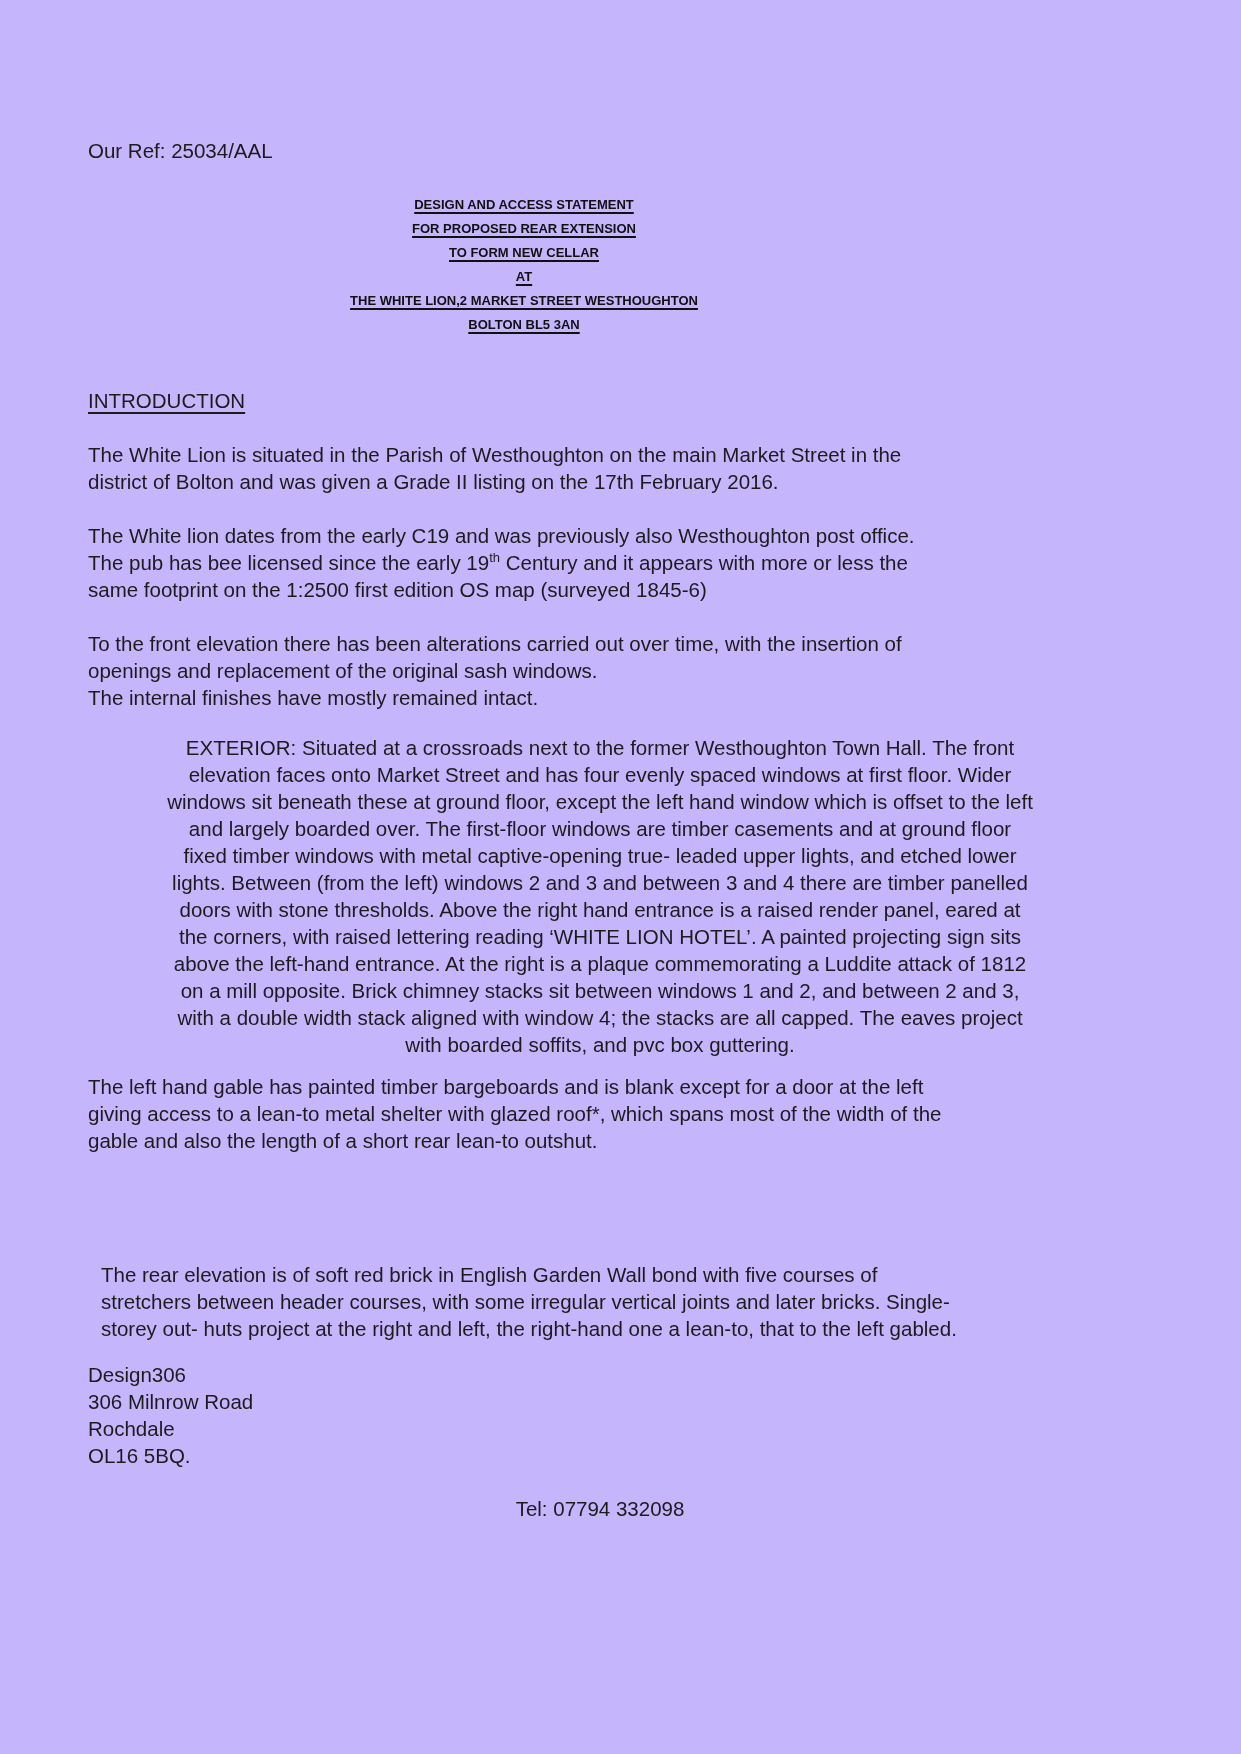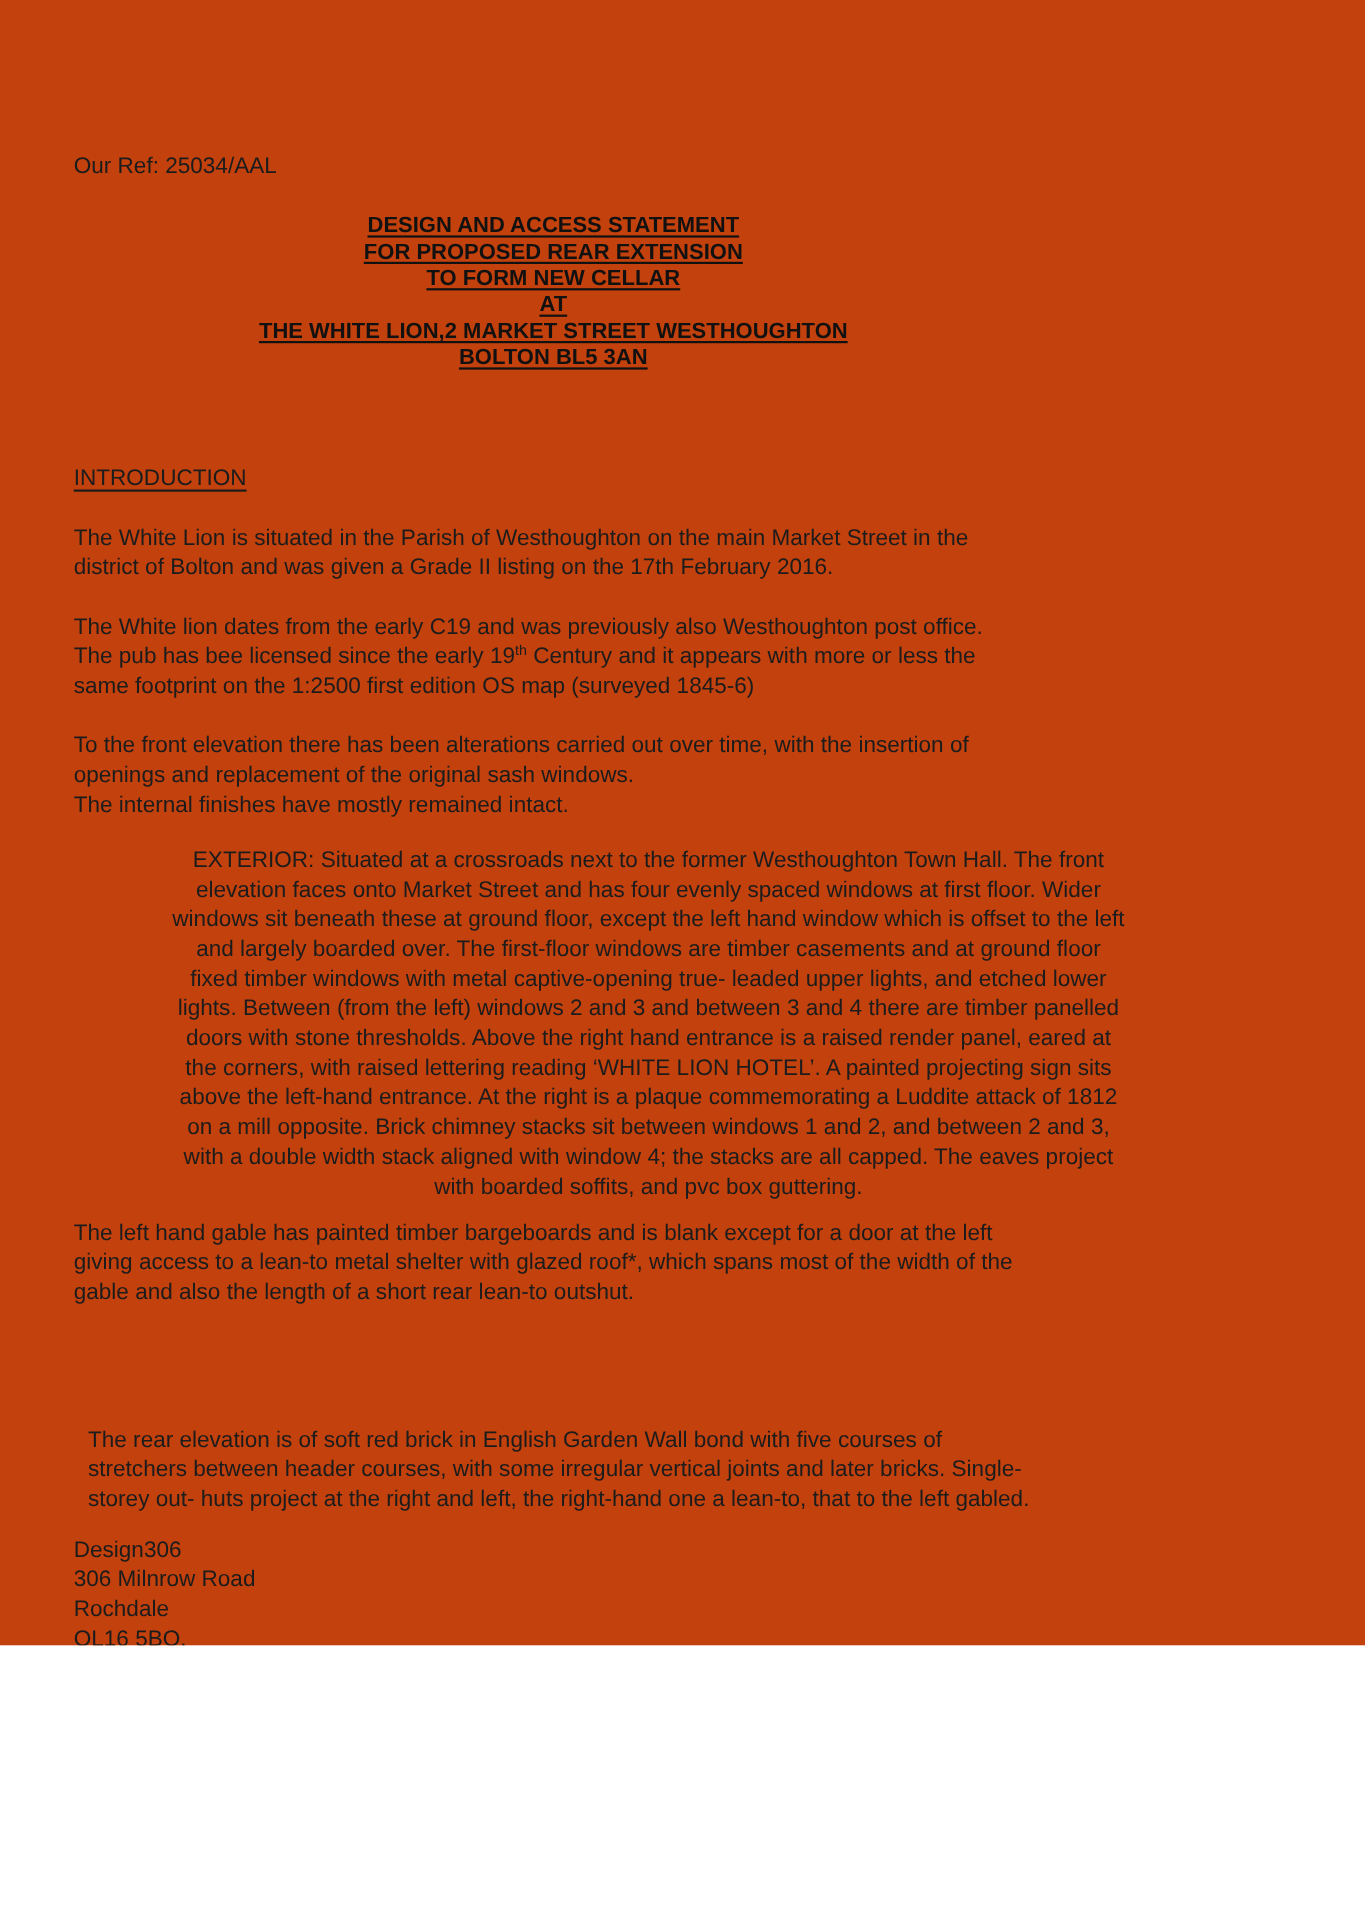--- a/index.html
+++ b/index.html
@@ -3,52 +3,52 @@
 <meta charset="utf-8">
 <style>
   html, body {
     margin: 0;
     padding: 0;
     background: #ffffff;
   }
   .page {
     position: relative;
     width: 1241px;
-    height: 1496px;
-    background: #c2410c;
+    height: 1754px;
+    background: #c4b5fd;
     box-sizing: border-box;
-    padding: 137px 129px 0 67px;
+    padding: 137px 129px 0 88px;
     font-family: "Liberation Sans", "DejaVu Sans", sans-serif;
     font-size: 20.5px;
     line-height: 27px;
     color: #1c1c1c;
     overflow: hidden;
   }
   .pre { white-space: pre-line; }
   .ref-line { margin: 0; }
   .date-line { margin-top: 30px; }
   sup.ord {
     font-size: 13px;
     line-height: 0;
     vertical-align: super;
   }
   .doc-title {
     margin-top: 29px;
     width: 872px;
     text-align: center;
     font-weight: bold;
-    font-size: 20px;
+    font-size: 13px;
     line-height: 24px;
     color: #111;
     text-decoration: underline;
     text-underline-offset: 3px;
     text-decoration-thickness: 2px;
   }
   .intro-heading {
-    margin-top: 84px;
+    margin-top: 50px;
     width: fit-content;
     text-decoration: underline;
     text-underline-offset: 4px;
   }
   .para { margin-top: 27px; }
   .para-exterior { margin-top: 23px; text-align: center; }
   .para-gable { margin-top: 15px; }
   .para-rear { margin-top: 107px; margin-left: 13px; }
   .footer-address {
     margin-top: 19px;

